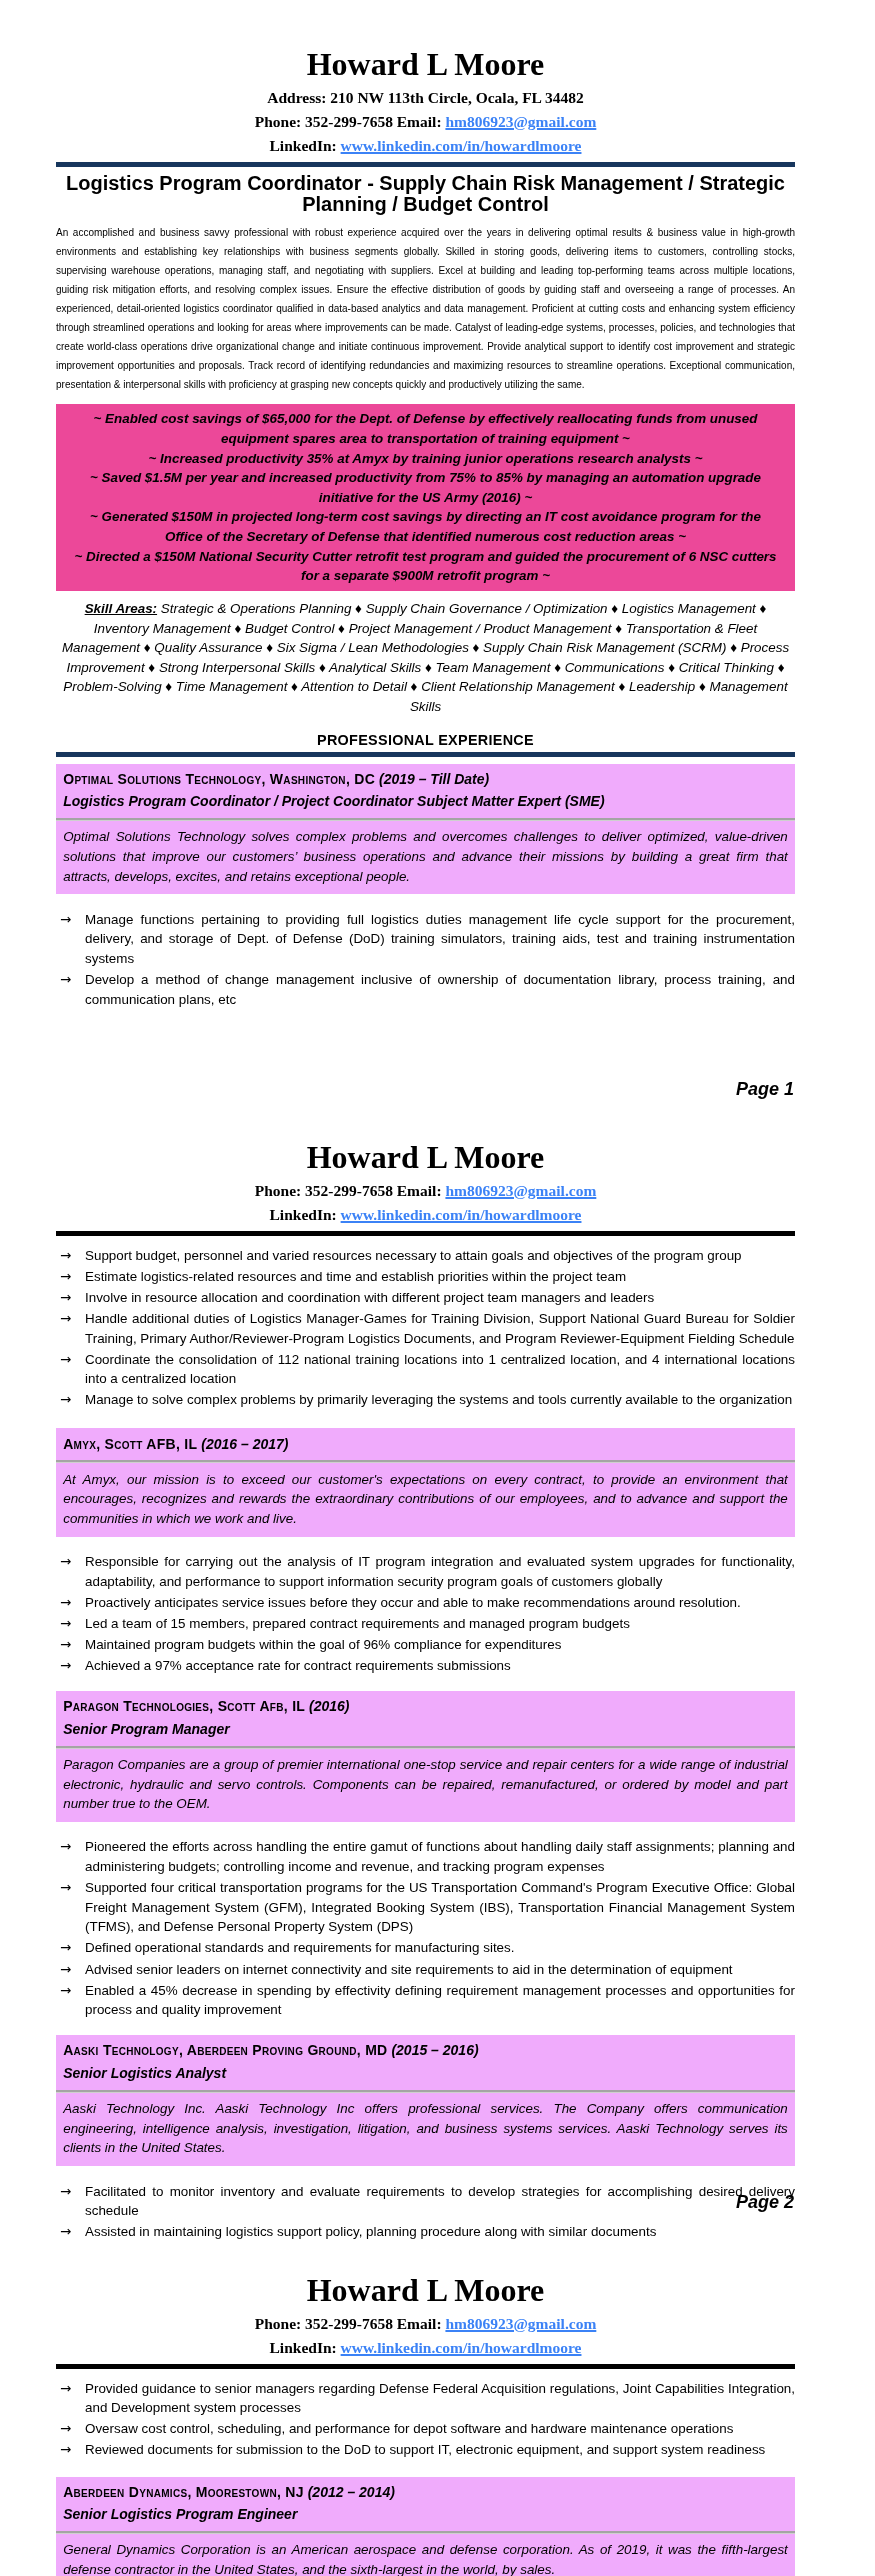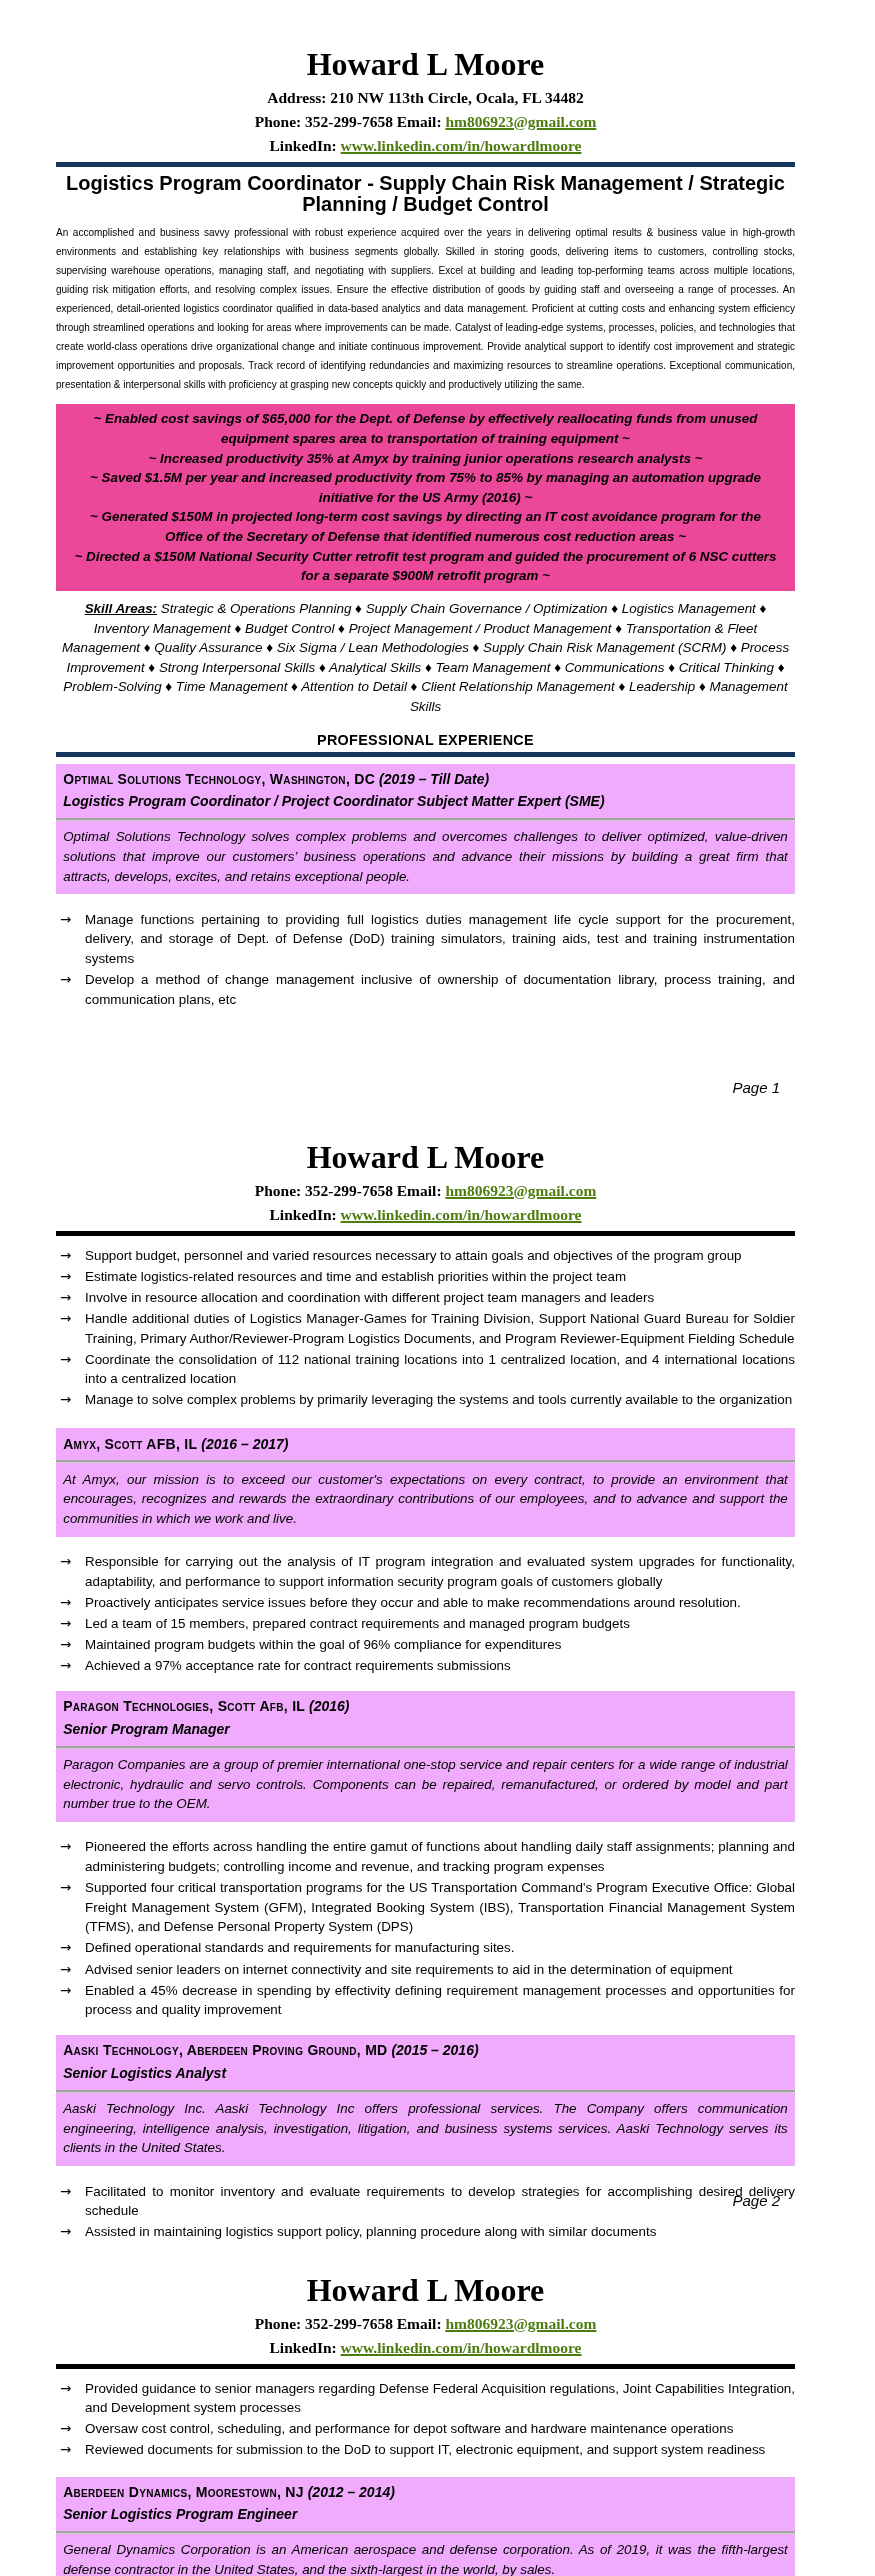--- a/index.html
+++ b/index.html
@@ -8,21 +8,21 @@
   .page{position:relative;width:851px;height:1133px;overflow:hidden;box-sizing:border-box;
         padding:0 56px;background:#fff;}
   .page.p1{padding-top:47px;}
   .page.p2,.page.p3{padding-top:7.2px;}
 
   
   .name{font-family:"Liberation Serif",serif;font-weight:bold;font-size:32px;line-height:1.12;
         text-align:center;margin:0;}
   .contact{font-family:"Liberation Serif",serif;font-weight:bold;font-size:15.5px;line-height:24px;
         text-align:center;margin-top:3.1px;}
-  .contact a{color:#4d7c0f;text-decoration:underline;text-decoration-thickness:1.5px;cursor:pointer;}
+  .contact a{color:#3b82f6;text-decoration:underline;text-decoration-thickness:1.5px;cursor:pointer;}
   .rule{height:4.6px;background:#17365d;margin-top:4.1px;}
   .rule.black{background:#000;height:5.2px;}
 
   .headline{font-weight:bold;font-size:20px;line-height:21.6px;text-align:center;margin-top:6.2px;}
   .summary{font-size:10px;line-height:19px;text-align:justify;margin-top:7.2px;}
 
   .highlights{background:#ec4899;margin-top:9.3px;padding:5.2px 14.4px;text-align:center;
         font-weight:bold;font-style:italic;font-size:13.4px;line-height:19.6px;}
   .skills{margin-top:8.2px;font-style:italic;font-size:13.4px;line-height:19.6px;text-align:center;}
   .skills .lbl{font-weight:bold;text-decoration:underline;}
@@ -34,21 +34,21 @@
   .jobbox .co .sc{font-variant:small-caps;letter-spacing:0.3px;}
   .jobbox .co .dates{font-style:italic;}
   .jobbox .pos{font-size:14px;font-weight:bold;font-style:italic;line-height:19.6px;margin-top:3.1px;}
   .jobbox .jdiv{border-top:2.1px solid #a4a4a4;border-bottom:0.5px solid #cfcfcf;margin:6.2px -7.2px 6.2px;}
   .jobbox .about{font-style:italic;font-size:13.4px;line-height:19.6px;text-align:justify;}
 
   ul.bullets{list-style:none;margin:15.5px 0 0;padding:0;font-size:13.4px;line-height:19.6px;}
   ul.bullets li{position:relative;padding-left:29px;text-align:justify;margin-bottom:1.5px;}
   ul.bullets li .ar{position:absolute;left:4.1px;top:0;font-family:"DejaVu Sans",sans-serif;}
 
-  .pfoot{position:absolute;right:71px;font-style:italic;font-size:15px;}
+  .pfoot{position:absolute;right:57px;font-style:italic;font-size:18px;font-weight:bold;}
   .p1 .pfoot{top:1079px;}
   .p2 .pfoot{top:1059px;}
 </style>
 </head>
 <body>
 
 <div class="doc">
 
   <section class="page p1">
     <h1 class="name">Howard L Moore</h1>

